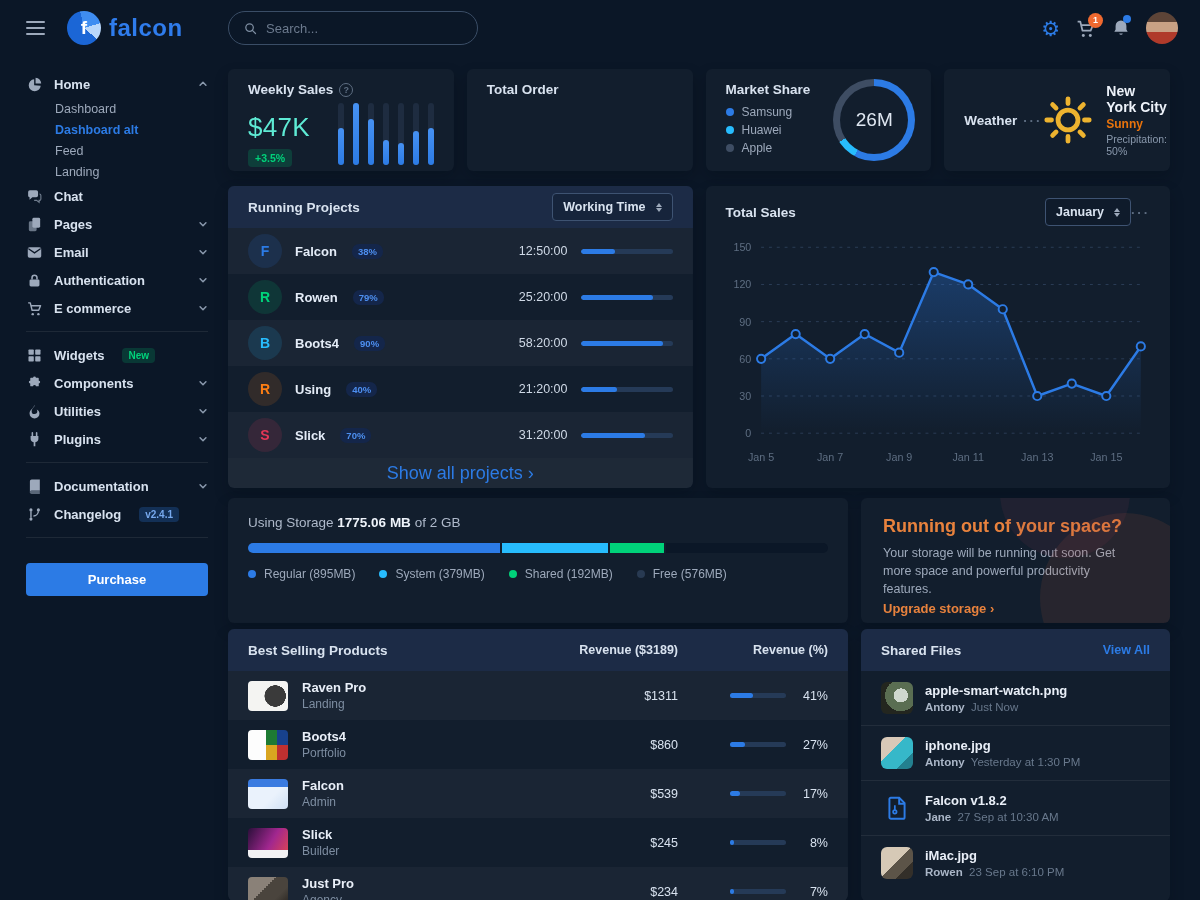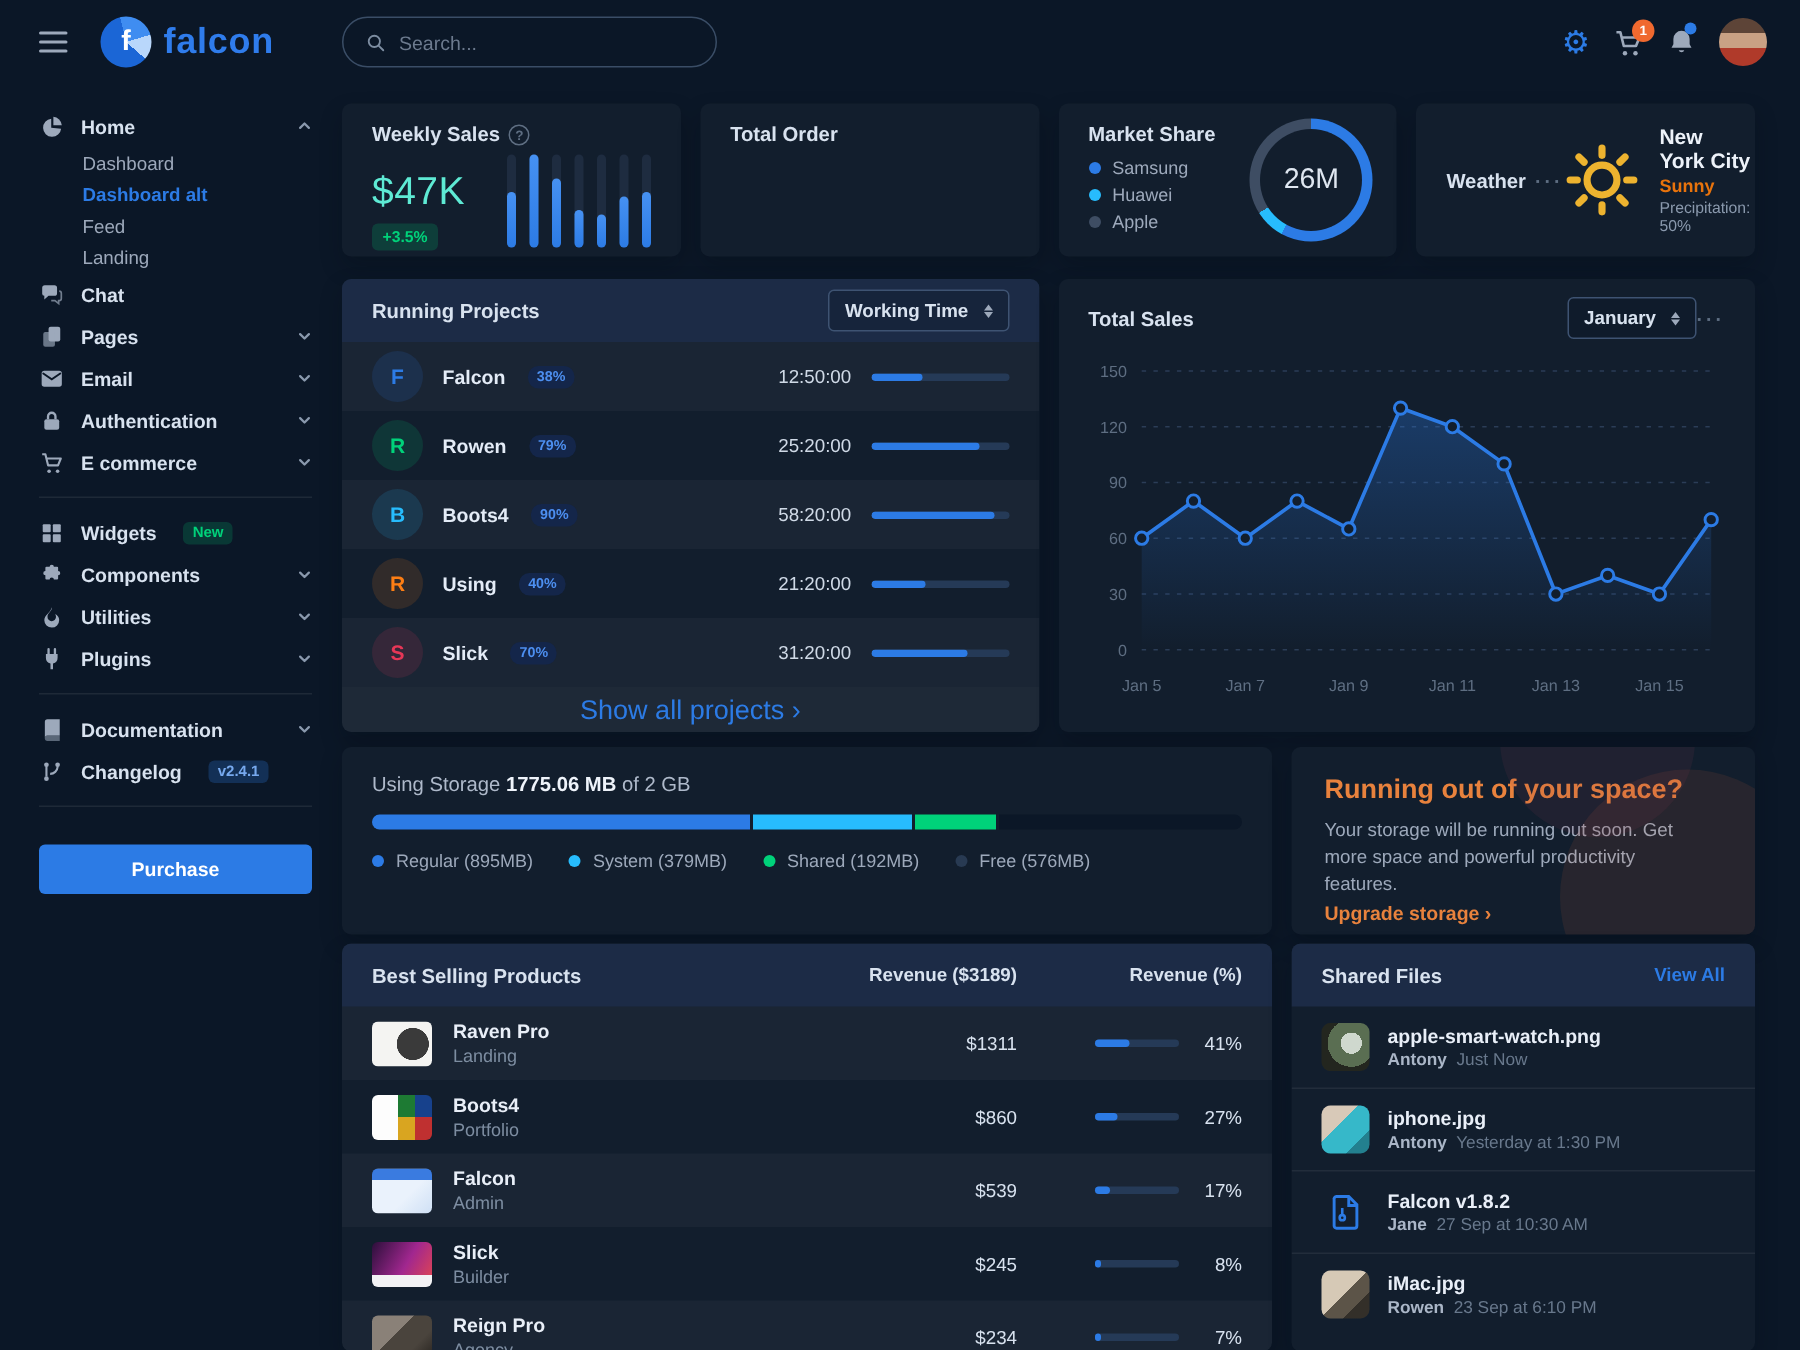--- a/index.html
+++ b/index.html
@@ -691,21 +691,21 @@
             <div class="prod-pct">
               <span class="pp-track">
                 <span class="pp-fill" style="width: 8%; display: block;"></span>
               </span>
               <span class="pp-label">8%</span>
             </div>
           </div>
           <div class="prod-row">
             <div class="p-thumb t-reign-pro"></div>
             <div class="prod-info">
-              <span class="prod-name">Reign Pro</span>
+              <span class="prod-name">Just Pro</span>
               <span class="prod-cat">Agency</span>
             </div>
             <span class="prod-rev">$234</span>
             <div class="prod-pct">
               <span class="pp-track">
                 <span class="pp-fill" style="width: 7%; display: block;"></span>
               </span>
               <span class="pp-label">7%</span>
             </div>
           </div>

